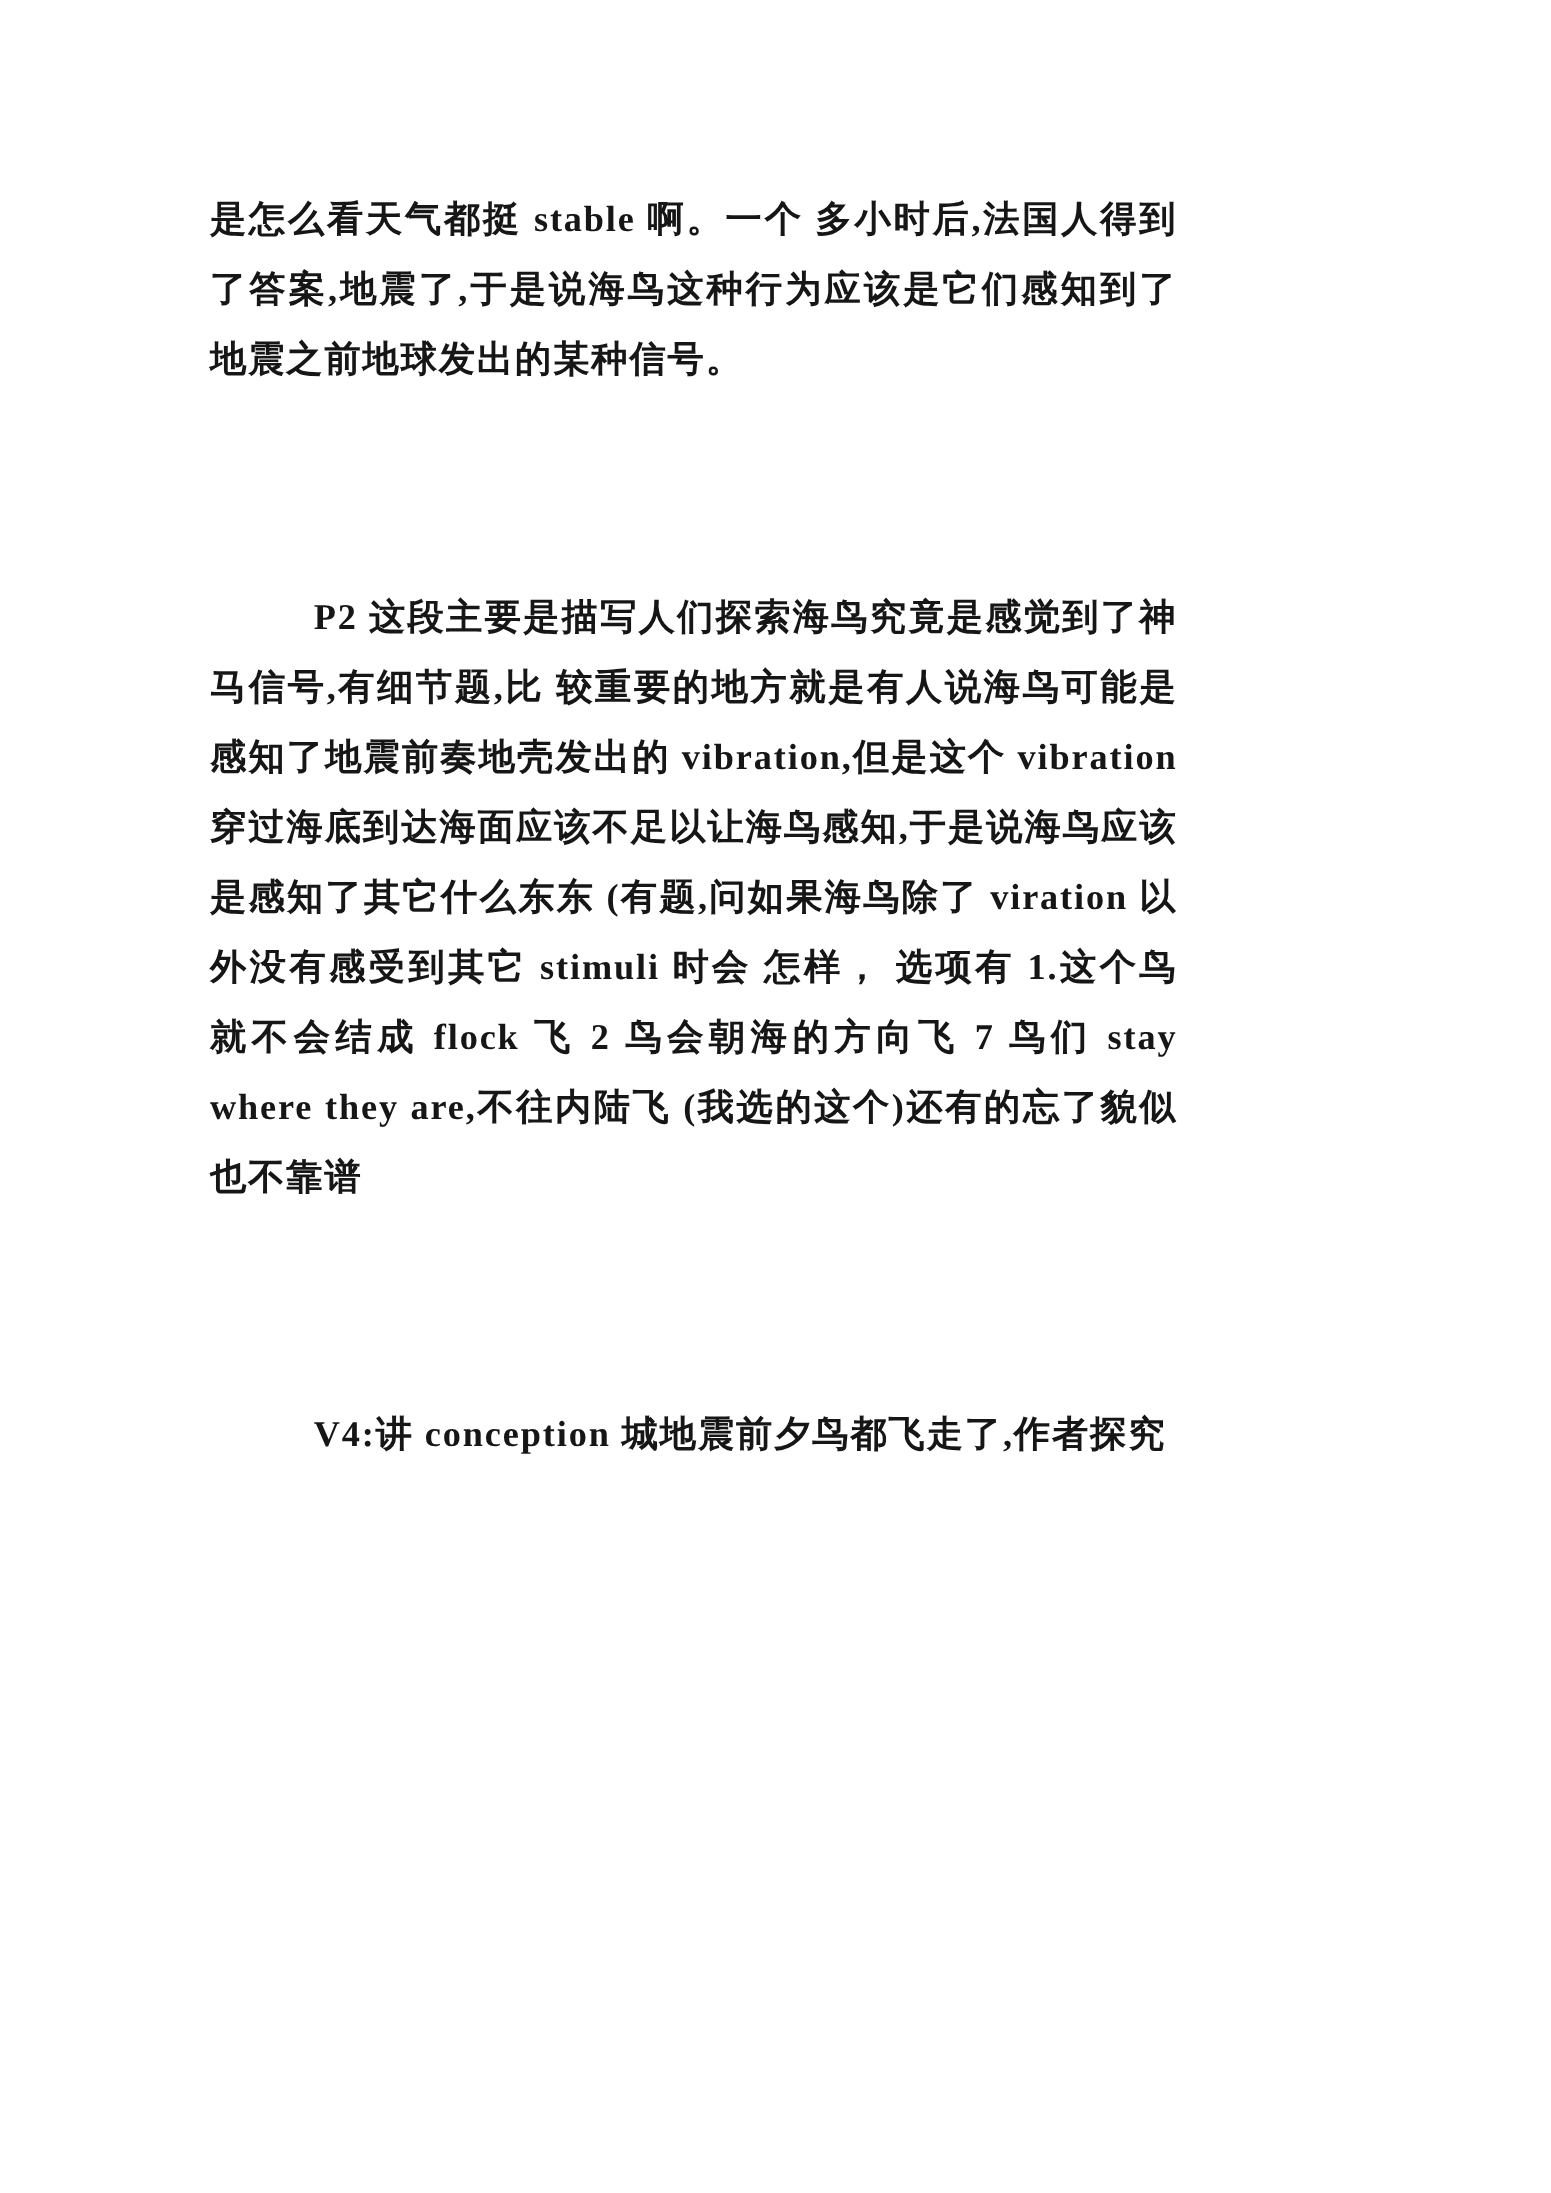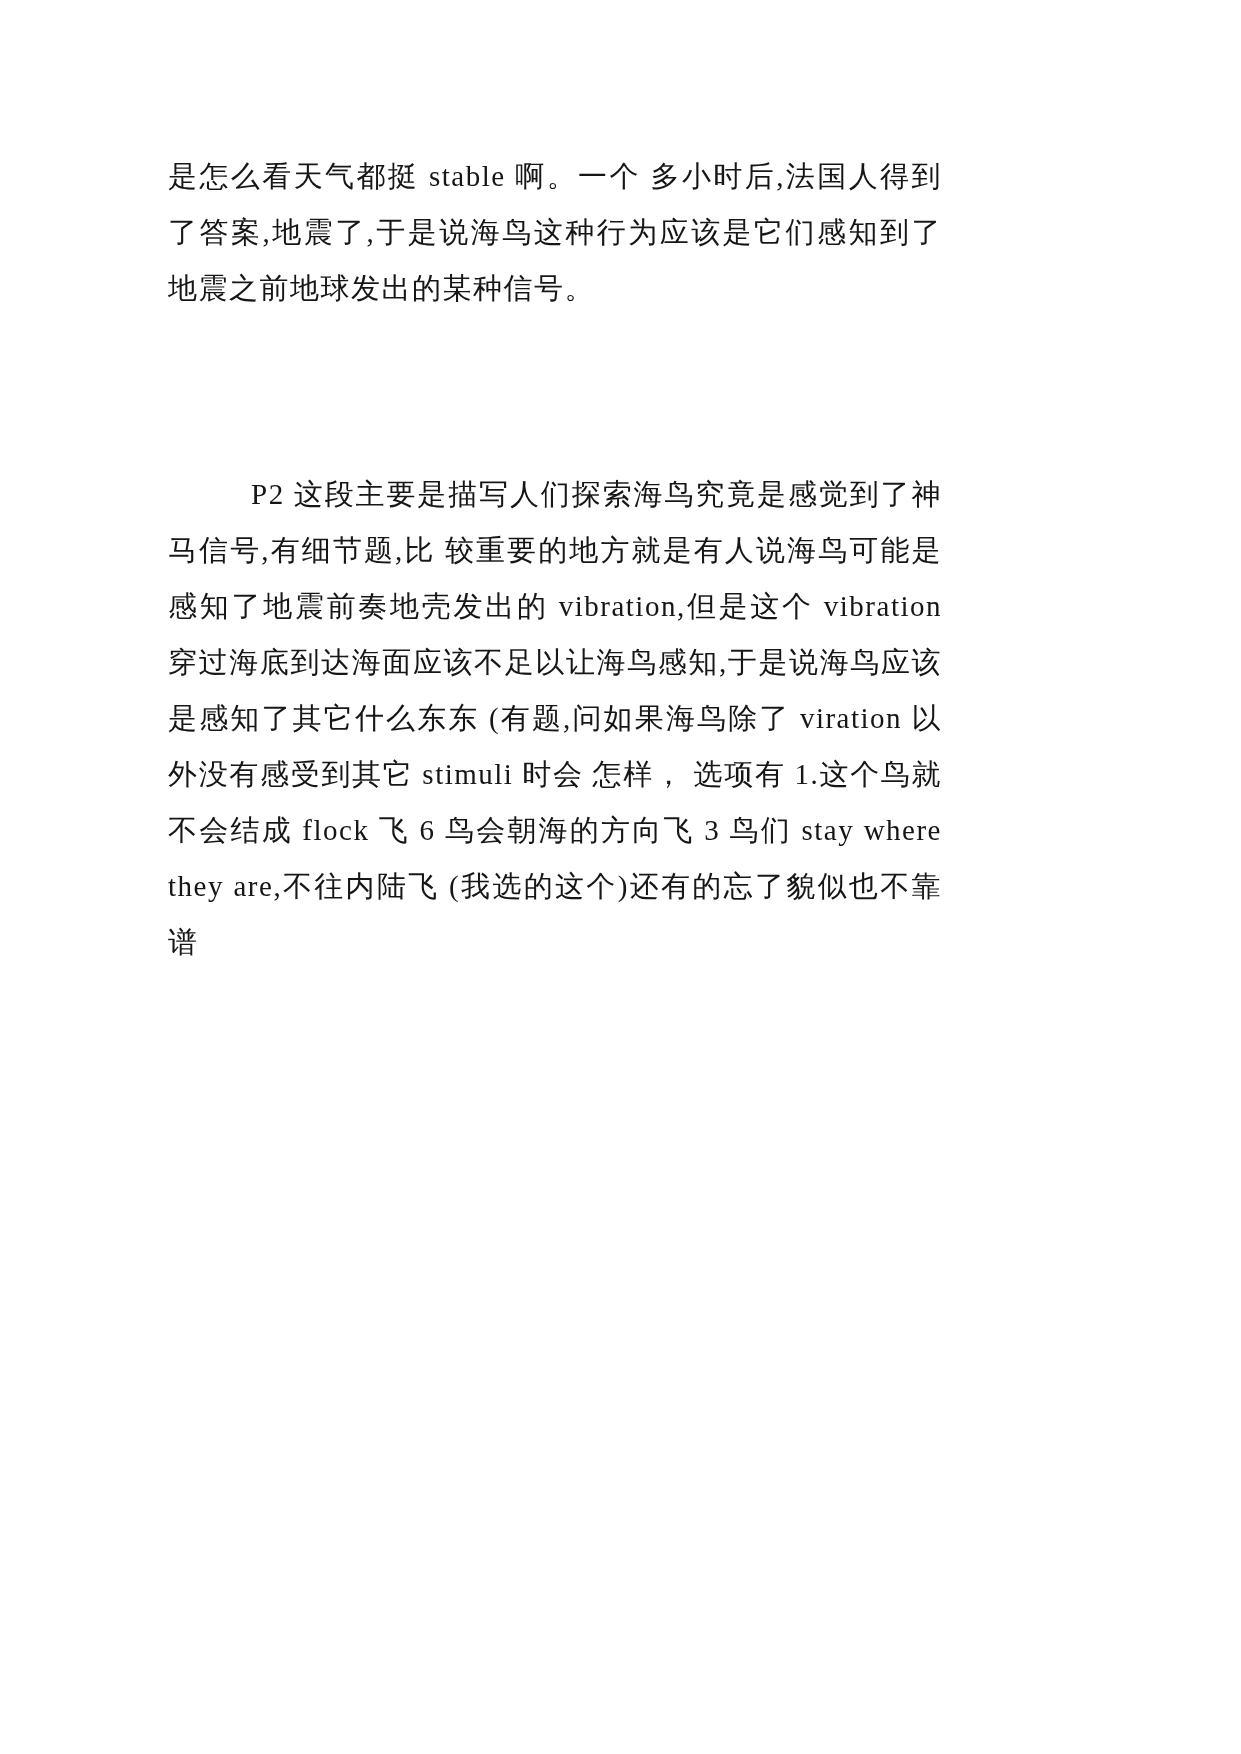--- a/index.html
+++ b/index.html
@@ -22,30 +22,32 @@
     font-size: 29px;
     line-height: 56px;
     color: #161616;
     letter-spacing: 1.5px;
   }
   .textblock p {
     margin: 0 0 150px 0;
     text-align: justify;
     text-justify: inter-character;
     word-break: break-word;
+    font-weight: bold;
   }
   .textblock p.indent {
     text-indent: 83px;
   }
   .textblock p.last {
     margin-bottom: 0;
     text-align: left;
   }
 </style>
 </head>
 <body>
 
 <div class="page">
   <div class="textblock">
     <p>是怎么看天气都挺 stable 啊。一个 多小时后,法国人得到了答案,地震了,于是说海鸟这种行为应该是它们感知到了地震之前地球发出的某种信号。</p>
-    <p class="indent">P2 这段主要是描写人们探索海鸟究竟是感觉到了神马信号,有细节题,比 较重要的地方就是有人说海鸟可能是感知了地震前奏地壳发出的 vibration,但是这个 vibration 穿过海底到达海面应该不足以让海鸟感知,于是说海鸟应该是感知了其它什么东东 (有题,问如果海鸟除了 viration 以外没有感受到其它 stimuli 时会 怎样， 选项有 1.这个鸟就不会结成 flock 飞 6 鸟会朝海的方向飞 3 鸟们 stay where they are,不往内陆飞 (我选的这个)还有的忘了貌似也不靠谱</p>
+    <p class="indent">P2 这段主要是描写人们探索海鸟究竟是感觉到了神马信号,有细节题,比 较重要的地方就是有人说海鸟可能是感知了地震前奏地壳发出的 vibration,但是这个 vibration 穿过海底到达海面应该不足以让海鸟感知,于是说海鸟应该是感知了其它什么东东 (有题,问如果海鸟除了 viration 以外没有感受到其它 stimuli 时会 怎样， 选项有 1.这个鸟就不会结成 flock 飞 2 鸟会朝海的方向飞 7 鸟们 stay where they are,不往内陆飞 (我选的这个)还有的忘了貌似也不靠谱</p>
+    <p class="indent last">V4:讲 conception 城地震前夕鸟都飞走了,作者探究</p>
   </div>
 </div>
 
 </body></html>

